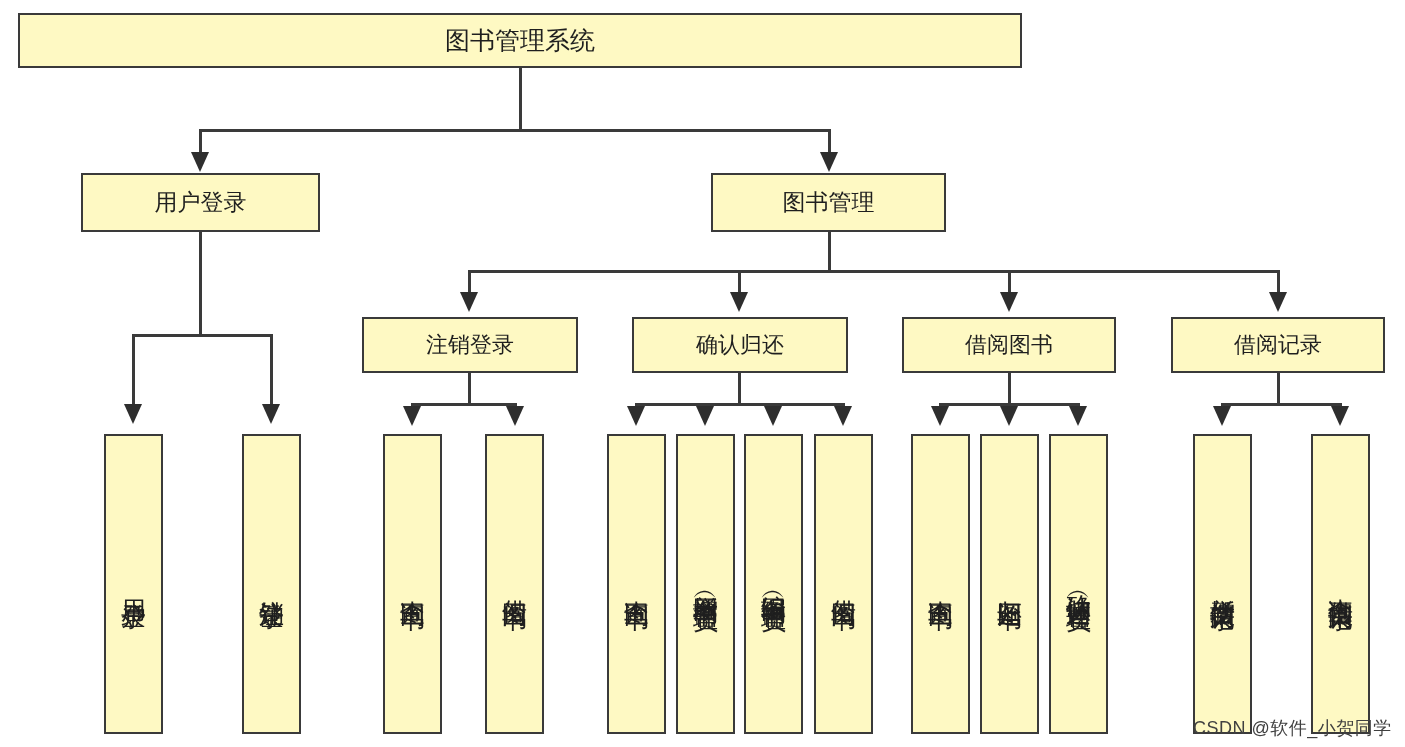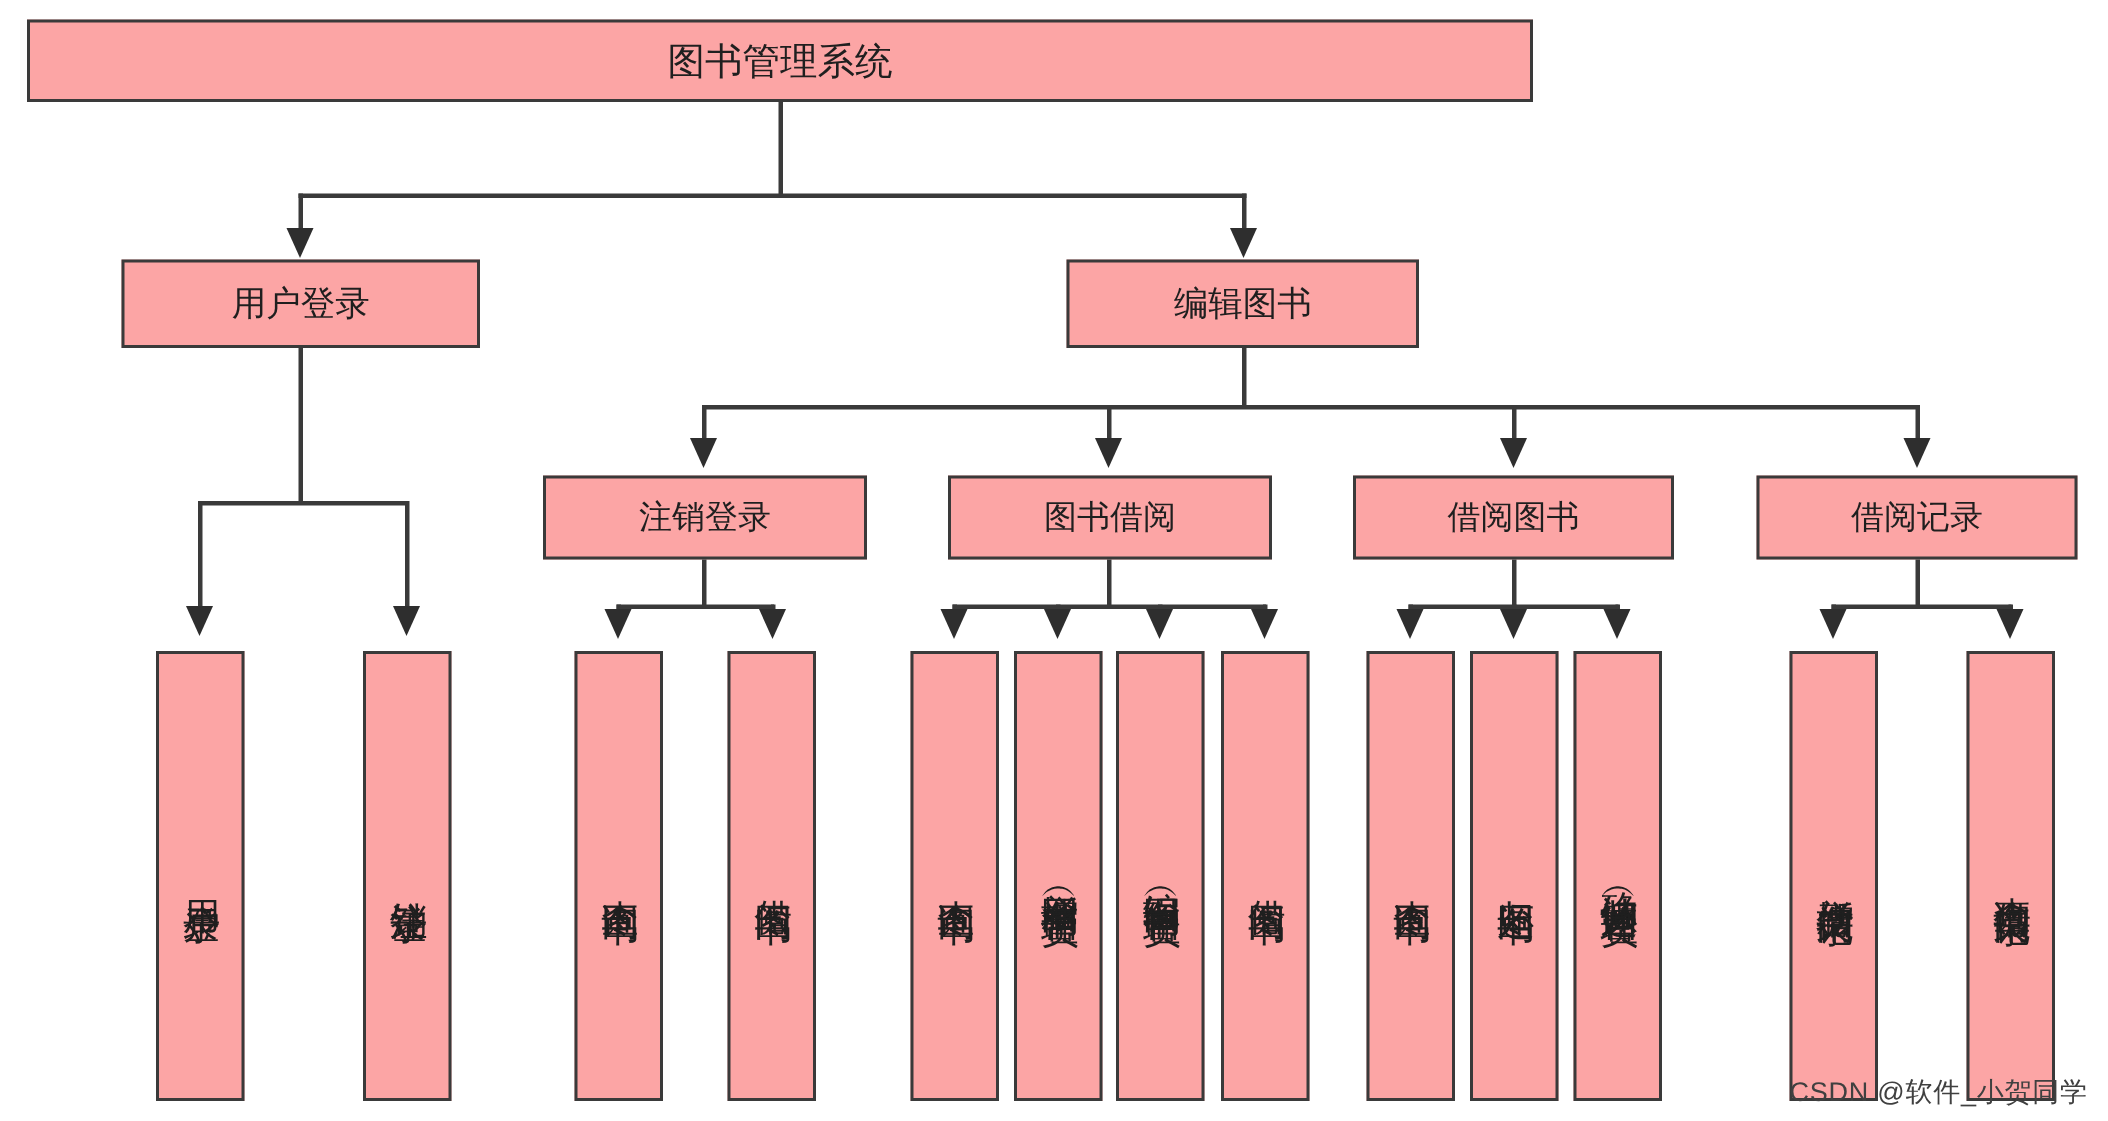--- a/index.html
+++ b/index.html
@@ -14,21 +14,21 @@
     position: relative;
     width: 1405px;
     height: 747px;
     background: #ffffff;
     overflow: hidden;
   }
   .node {
     position: absolute;
     box-sizing: border-box;
     border: 2.5px solid #3a3a3a;
-    background: #fca5a5;
+    background: #fef9c3;
     display: flex;
     align-items: center;
     justify-content: center;
     color: #1f1f1f;
   }
   .node.level-root {
     font-size: 25px;
   }
   .node.level-2 {
     font-size: 23px;
@@ -91,21 +91,21 @@
   <div class="vline" style="left:199px; top:129px; height:26px;"></div>
   <div class="arrow" style="left:191px; top:152px;"></div>
   <div class="vline" style="left:828px; top:129px; height:26px;"></div>
   <div class="arrow" style="left:820px; top:152px;"></div>
 
   <div class="node level-2" style="left:81px; top:173px; width:239px; height:59px;">
     <span>用户登录</span>
   </div>
 
   <div class="node level-2" style="left:711px; top:173px; width:235px; height:59px;">
-    <span>编辑图书</span>
+    <span>图书管理</span>
   </div>
 
   <div class="vline" style="left:199px; top:232px; height:104px;"></div>
   <div class="hline" style="left:132px; top:334px; width:140px;"></div>
   <div class="vline" style="left:132px; top:334px; height:72px;"></div>
   <div class="arrow" style="left:124px; top:404px;"></div>
   <div class="vline" style="left:270px; top:334px; height:72px;"></div>
   <div class="arrow" style="left:262px; top:404px;"></div>
 
   <div class="vline" style="left:828px; top:232px; height:40px;"></div>
@@ -116,21 +116,21 @@
   <div class="arrow" style="left:730px; top:292px;"></div>
   <div class="vline" style="left:1008px; top:270px; height:24px;"></div>
   <div class="arrow" style="left:1000px; top:292px;"></div>
   <div class="vline" style="left:1277px; top:270px; height:24px;"></div>
   <div class="arrow" style="left:1269px; top:292px;"></div>
 
   <div class="node level-3" style="left:362px; top:317px; width:216px; height:56px;">
     <span>注销登录</span>
   </div>
   <div class="node level-3" style="left:632px; top:317px; width:216px; height:56px;">
-    <span>图书借阅</span>
+    <span>确认归还</span>
   </div>
   <div class="node level-3" style="left:902px; top:317px; width:214px; height:56px;">
     <span>借阅图书</span>
   </div>
   <div class="node level-3" style="left:1171px; top:317px; width:214px; height:56px;align-items:center;">
     <span>借阅记录</span>
   </div>
 
   <div class="vline" style="left:468px; top:373px; height:32px;"></div>
   <div class="hline" style="left:411px; top:403px; width:105px;"></div>

